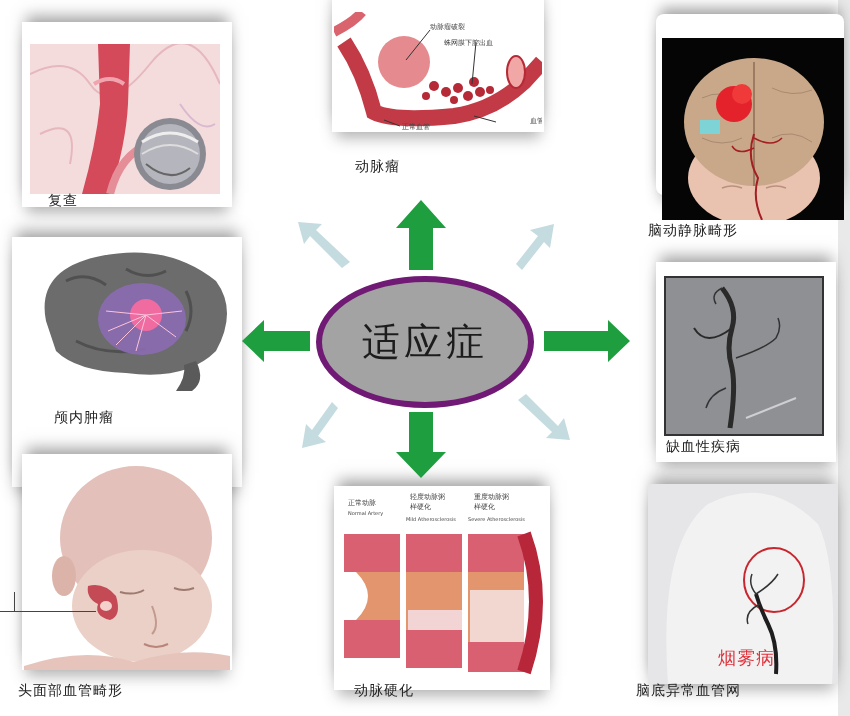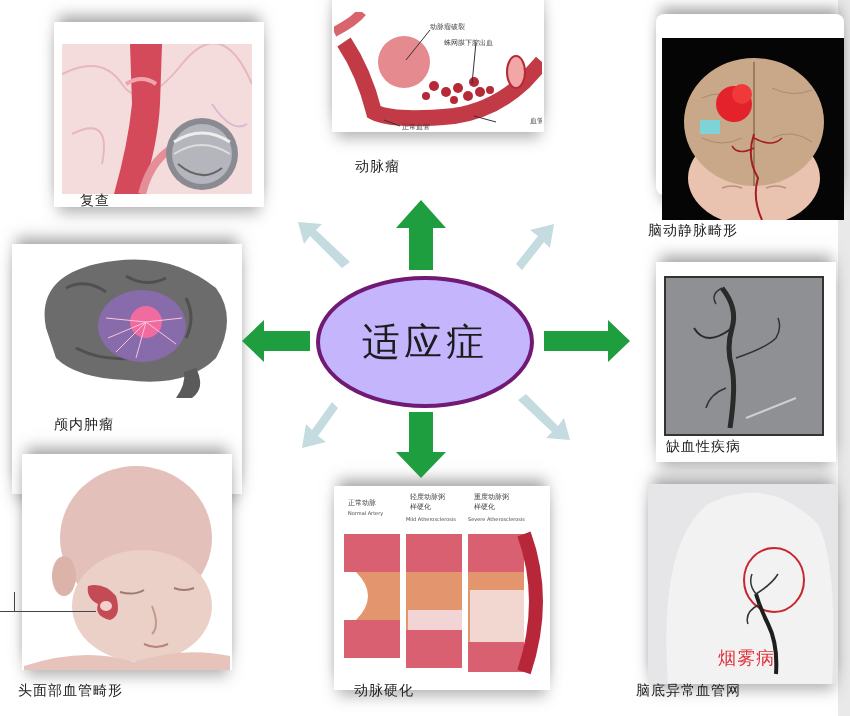--- a/index.html
+++ b/index.html
@@ -16,32 +16,32 @@
     position: absolute;
     font-family: "DejaVu Sans", sans-serif;
     font-size: 14px;
     color: #222;
     white-space: nowrap;
     letter-spacing: 1px;
   }
   .small-label { position: absolute; font-size: 7px; color: #444; white-space: nowrap; }
   .center-ellipse {
     position: absolute; left: 316px; top: 276px; width: 218px; height: 132px;
-    border: 4px solid #701a75; border-radius: 50%; background: #c4b5fd;
+    border: 6px solid #701a75; border-radius: 50%; background: #a3a3a3;
     display: flex; align-items: center; justify-content: center;
   }
   .center-text { font-family: "DejaVu Serif", serif; font-size: 38px; color: #1c1c1c; letter-spacing: 4px; }
   .arrow { position: absolute; }
 </style>
 </head>
 <body>
 
 <div class="right-edge"></div>
 
-<div class="panel" style="left:22px;top:22px;width:210px;height:185px;margin-left:32px;">
+<div class="panel" style="left:22px;top:22px;width:210px;height:185px;">
   <div class="art" style="left:8px;top:22px;width:190px;height:150px;">
     <svg width="190" height="150" viewBox="0 0 190 150">
       <rect width="190" height="150" fill="#f4dcdc"></rect>
       <path d="M0 30 Q40 10 60 40 T120 20 T190 40" stroke="#e6b7bd" fill="none" stroke-width="2"></path>
       <path d="M10 90 Q50 70 40 120" stroke="#e6b7bd" fill="none" stroke-width="2"></path>
       <path d="M150 60 Q170 90 185 80" stroke="#d9b9cf" fill="none" stroke-width="2"></path>
       <path d="M68 0 L100 0 L98 60 Q96 100 80 150 L52 150 Q66 100 70 60 Z" fill="#d44a5a"></path>
       <path d="M64 40 Q80 30 94 40" stroke="#f1a4ad" stroke-width="4" fill="none"></path>
       <path d="M80 150 Q90 110 120 100" stroke="#e58e98" stroke-width="8" fill="none"></path>
       <circle cx="140" cy="110" r="36" fill="#8a8a92"></circle>
@@ -98,21 +98,21 @@
       <circle cx="80" cy="56" r="10" fill="#f03a3a"></circle>
       <rect x="38" y="82" width="20" height="14" fill="#7ed3d6"></rect>
       <path d="M92 96 Q84 120 96 140 Q90 160 100 182" stroke="#a41e22" stroke-width="2" fill="none"></path>
       <path d="M92 100 Q110 110 120 100 M92 110 Q76 118 70 108" stroke="#a41e22" stroke-width="1.5" fill="none"></path>
       <path d="M60 150 Q70 146 80 150 M104 150 Q114 146 124 150" stroke="#b9917d" stroke-width="1.5" fill="none"></path>
     </svg>
   </div>
   <div class="label" style="left:-8px;top:208px;">脑动静脉畸形</div>
 </div>
 
-<div class="panel" style="left:12px;top:244px;width:230px;height:250px;text-align:center;">
+<div class="panel" style="left:12px;top:237px;width:230px;height:250px;text-align:center;">
   <div class="art" style="left:4px;top:4px;width:226px;height:150px;">
     <svg width="226" height="150" viewBox="0 0 226 150">
       <rect width="226" height="150" fill="#ffffff"></rect>
       <path d="M30 80 Q20 30 80 16 Q150 0 200 40 Q222 70 200 110 Q170 140 110 132 Q60 130 40 110 Z" fill="#6c6c6c"></path>
       <path d="M50 40 Q70 30 90 44 M110 28 Q130 40 150 30 M170 50 Q180 70 170 90 M60 100 Q90 116 130 108" stroke="#505050" stroke-width="3" fill="none"></path>
       <ellipse cx="126" cy="78" rx="44" ry="36" fill="#8b6bb3" opacity="0.9"></ellipse>
       <circle cx="130" cy="74" r="16" fill="#f06ba0"></circle>
       <g stroke="#ffc3dc" stroke-width="1">
         <line x1="130" y1="74" x2="90" y2="70"></line>
           <line x1="130" y1="74" x2="92" y2="90"></line>

